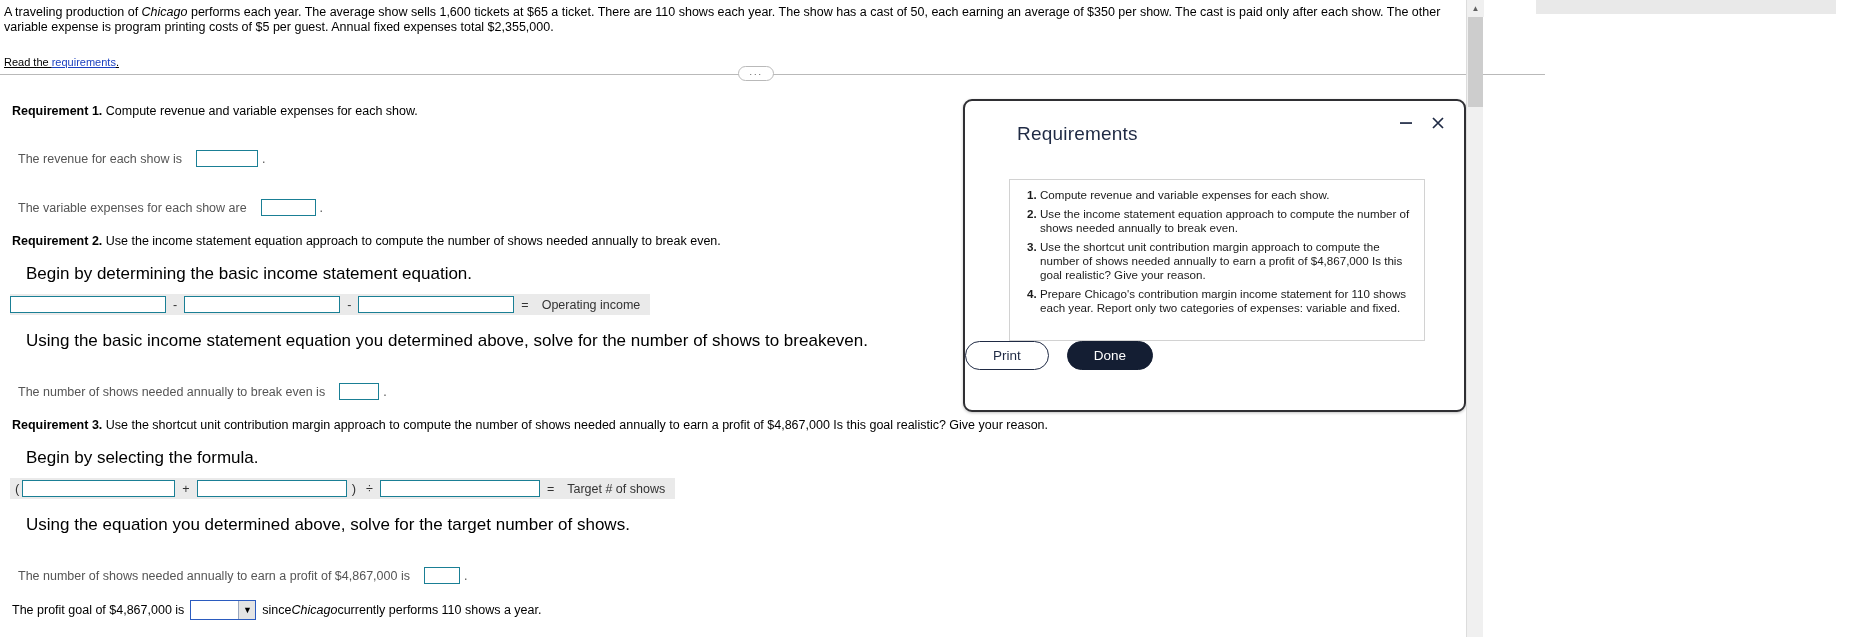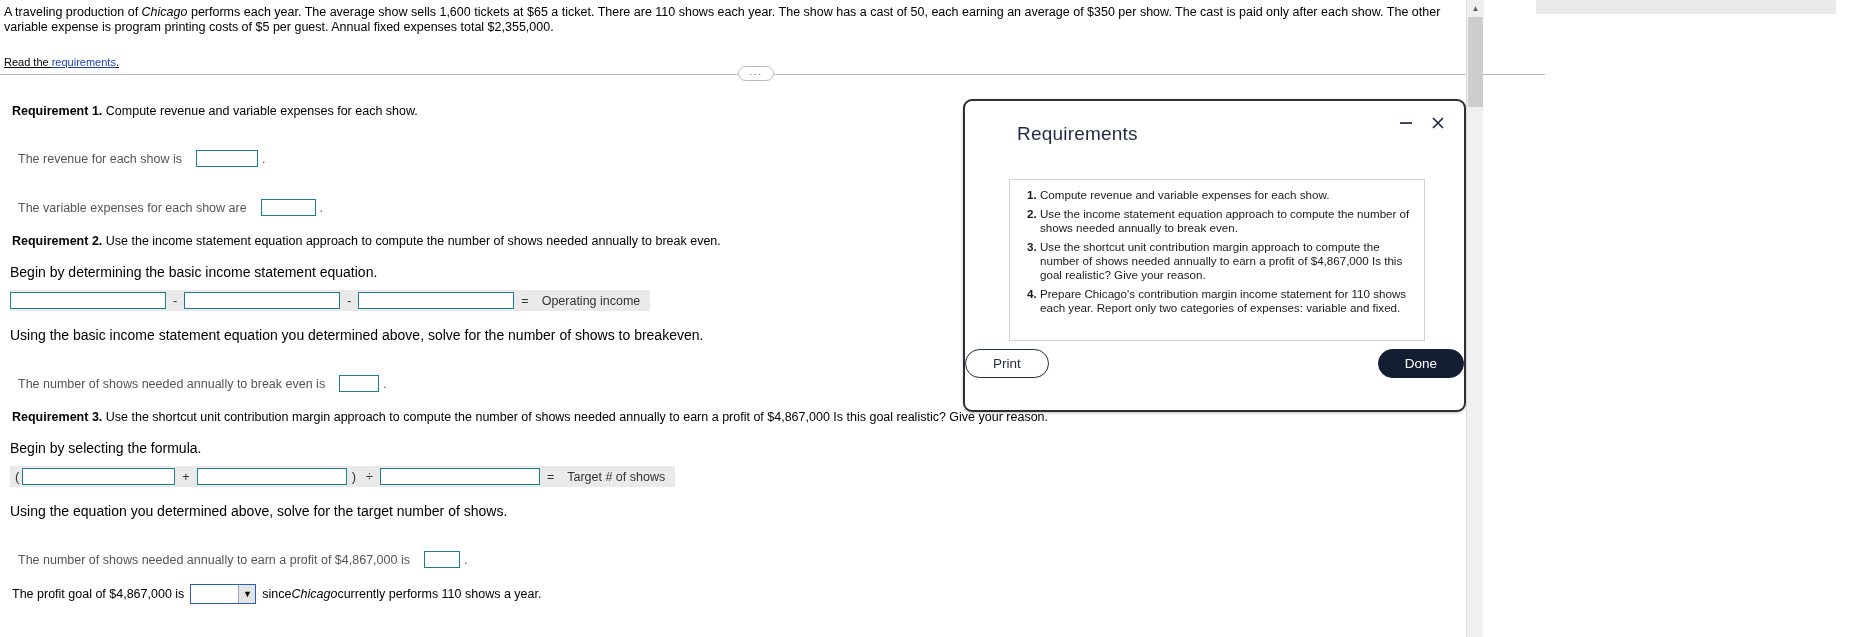--- a/index.html
+++ b/index.html
@@ -66,21 +66,21 @@
   .work {
     position: absolute;
     top: 86px; left: 0;
     width: 1515px;
     padding: 0 10px;
     font-size: 12.5px;
     color: #000;
   }
   .req-head { margin: 18px 0 0 2px; font-size: 12.5px; }
   .req-head b { font-weight: bold; }
-  .sub-line { margin: 16px 0 0 0; font-size: 14px; }
+  .sub-line { margin: 16px 0 0 16px; font-size: 17px; }
   .ital { font-style: italic; }
 
   .ans-row {
     display: flex;
     align-items: center;
     margin: 32px 0 0 8px;
     color: #555;
     font-size: 12.5px;
   }
   .ans-row .lbl { margin-right: 14px; }
@@ -216,24 +216,24 @@
     font-size: 11.6px;
     line-height: 14px;
     color: #1a1a1a;
   }
   ol.req-list li { margin-bottom: 5px; }
   ol.req-list li:last-child { margin-bottom: 16px; }
   ol.req-list li::marker { font-weight: bold; }
 
   .modal-btns {
     position: absolute;
-    left: 0; right: 0; top: 248px;
-    display: flex;
-    justify-content: space-between;
-    gap: 24px;
+    left: 0; right: 0; top: 240px;
+    display: flex;
+    justify-content: flex-start;
+    gap: 18px;
   }
   .btn {
     font-family: "Liberation Sans", sans-serif;
     font-size: 13.5px;
     border-radius: 16px;
     height: 29px;
     display: flex;
     align-items: center;
     justify-content: center;
     cursor: pointer;

